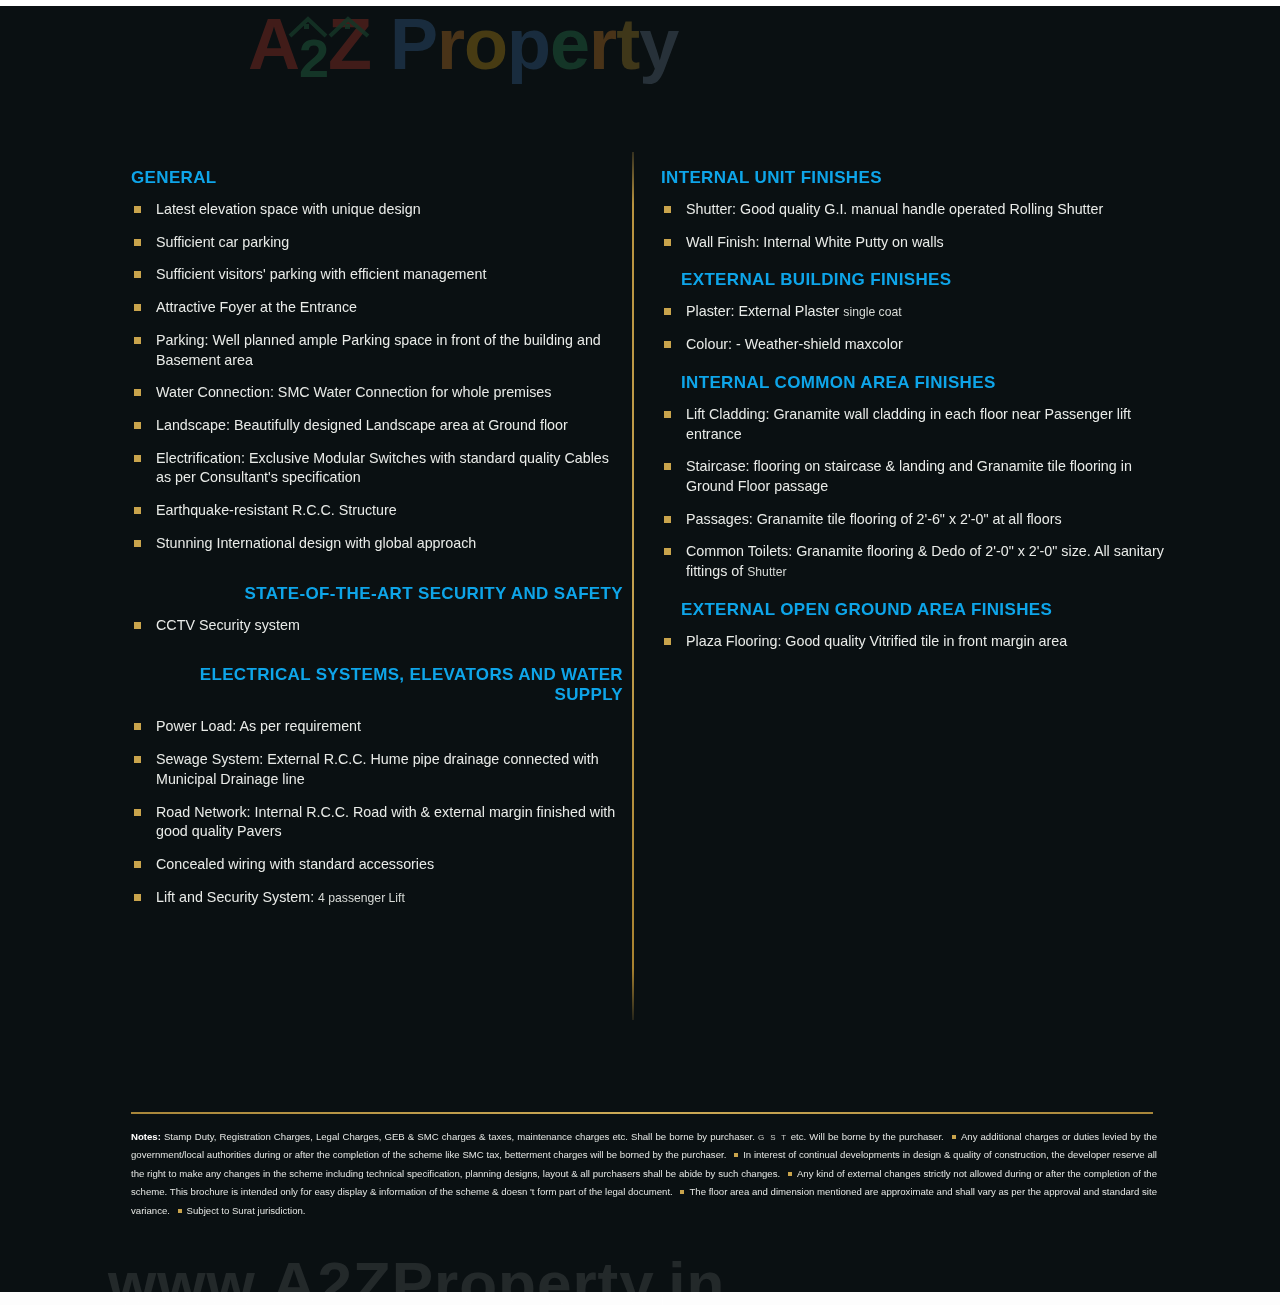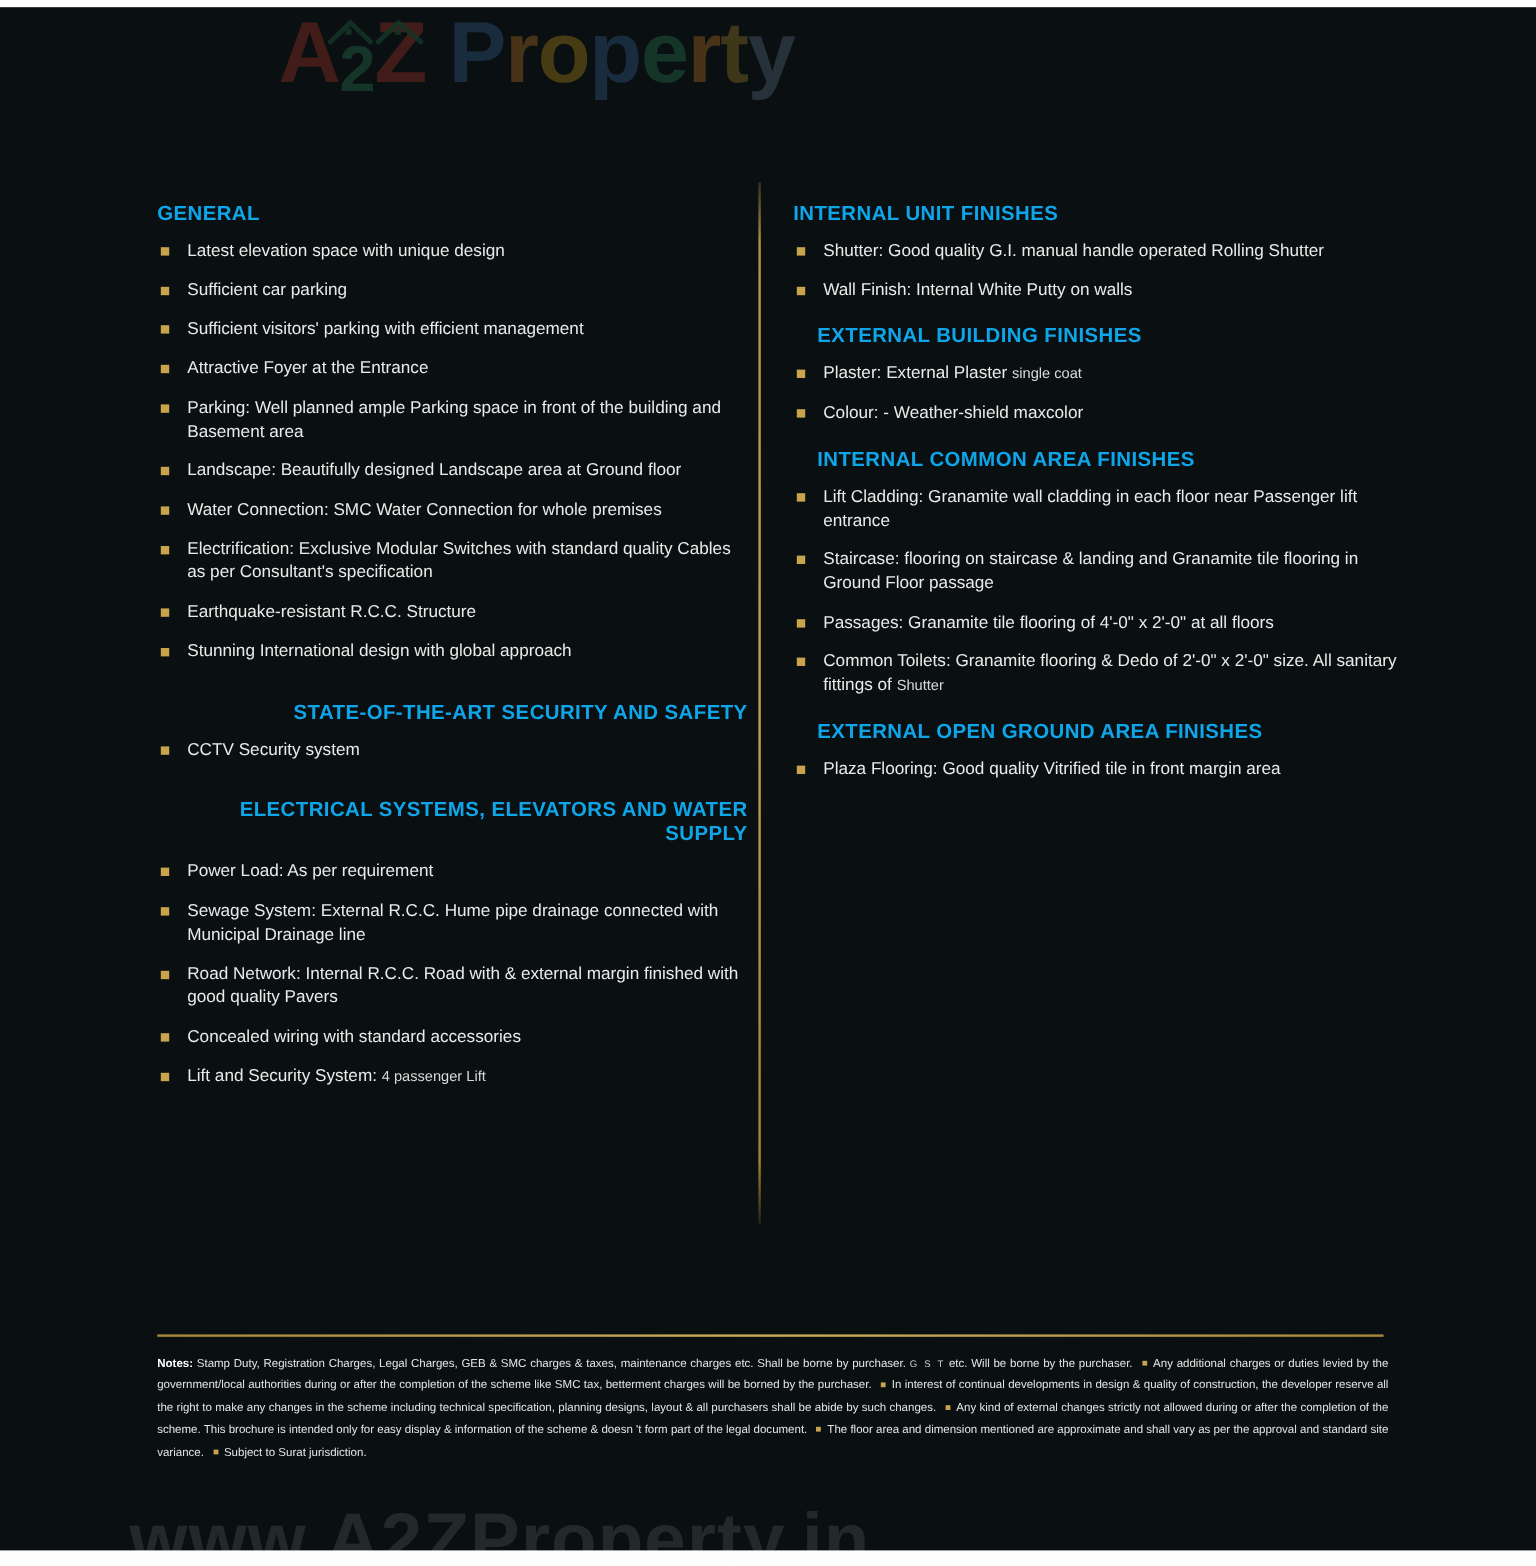--- a/index.html
+++ b/index.html
@@ -35,21 +35,21 @@
     position: absolute;
     left: 0; bottom: 0;
     width: 1280px;
     height: 13px;
     background: #fdfdfd;
   }
 
   
   .watermark {
     position: absolute;
-    left: 232px;
+    left: 248px;
     top: 8px;
     font-size: 72px;
     font-weight: bold;
     letter-spacing: -1px;
     white-space: nowrap;
     opacity: 0.30;
     line-height: 1;
     z-index: 1;
     pointer-events: none;
     font-family: "Liberation Sans", sans-serif;
@@ -212,22 +212,22 @@
   <div class="divider"></div>
 
   <div class="col col-left" id="col-left">
       <div class="sect-head">GENERAL</div>
       <ul class="items">
         <li><span class="sq"></span><span>Latest elevation space with unique design</span></li>
         <li><span class="sq"></span><span>Sufficient car parking</span></li>
         <li><span class="sq"></span><span>Sufficient visitors' parking with efficient management</span></li>
         <li><span class="sq"></span><span>Attractive Foyer at the Entrance</span></li>
         <li><span class="sq"></span><span>Parking: Well planned ample Parking space in front of the building and Basement area</span></li>
+        <li><span class="sq"></span><span>Water Connection: SMC Water Connection for whole premises</span></li>
         <li><span class="sq"></span><span>Landscape: Beautifully designed Landscape area at Ground floor</span></li>
-        <li><span class="sq"></span><span>Water Connection: SMC Water Connection for whole premises</span></li>
         <li><span class="sq"></span><span>Electrification: Exclusive Modular Switches with standard quality Cables as per Consultant's specification</span></li>
         <li><span class="sq"></span><span>Earthquake-resistant R.C.C. Structure</span></li>
         <li><span class="sq"></span><span>Stunning International design with global approach</span></li>
       </ul>
       <div class="sect-head gap">STATE-OF-THE-ART SECURITY AND SAFETY</div>
       <ul class="items">
         <li><span class="sq"></span><span>CCTV Security system</span></li>
       </ul>
       <div class="sect-head gap">ELECTRICAL SYSTEMS, ELEVATORS AND WATER SUPPLY</div>
       <ul class="items">
@@ -246,21 +246,21 @@
       </ul>
       <div class="sect-head gap-sm">EXTERNAL BUILDING FINISHES</div>
       <ul class="items">
         <li><span class="sq"></span><span>Plaster: External Plaster </span><span class="small-note">single  coat</span></li>
         <li><span class="sq"></span><span>Colour:   - Weather-shield maxcolor</span></li>
       </ul>
       <div class="sect-head gap-sm">INTERNAL COMMON AREA FINISHES</div>
       <ul class="items">
         <li><span class="sq"></span><span>Lift Cladding: Granamite wall cladding in each floor near Passenger lift entrance</span></li>
         <li><span class="sq"></span><span>Staircase:  flooring on staircase &amp; landing and Granamite tile flooring in Ground Floor passage</span></li>
-        <li><span class="sq"></span><span>Passages: Granamite tile flooring of 4'-0" x 2'-0" at all floors</span></li>
+        <li><span class="sq"></span><span>Passages: Granamite tile flooring of 2'-6" x 2'-0" at all floors</span></li>
         <li><span class="sq"></span><span>Common Toilets: Granamite flooring &amp; Dedo of 2'-0" x 2'-0" size.  All  sanitary fittings of </span><span class="small-note">Shutter</span></li>
       </ul>
       <div class="sect-head gap-sm">EXTERNAL OPEN GROUND AREA FINISHES</div>
       <ul class="items">
         <li><span class="sq"></span><span>Plaza Flooring: Good quality Vitrified tile in front margin area</span></li>
       </ul>
     </div>
 
   <div class="notes-rule"></div>
   <div class="notes" id="notes-block"><b>Notes:</b><span> Stamp Duty, Registration Charges, Legal Charges, GEB &amp; SMC charges &amp; taxes, maintenance charges etc. Shall be borne by purchaser. </span><span class="gst">G S T</span><span>  etc. Will be borne by the purchaser. </span><span class="nb"></span><span>Any additional charges or duties levied by the government/local authorities during or after the completion of the scheme like SMC tax, betterment charges will be borned by the purchaser. </span><span class="nb"></span><span>In interest of continual developments in design &amp; quality of construction, the developer reserve all the right to make any changes in the scheme   including technical    specification, planning designs, layout &amp; all purchasers shall be abide by such changes. </span><span class="nb"></span><span>Any kind of external changes strictly not allowed during or after the completion of the scheme. This brochure is intended only for easy display &amp; information of the scheme &amp; doesn  't form part of the legal document. </span><span class="nb"></span><span>The floor area and dimension mentioned are approximate and shall vary as per the approval and standard site variance. </span><span class="nb"></span><span>Subject to Surat jurisdiction.</span></div>

